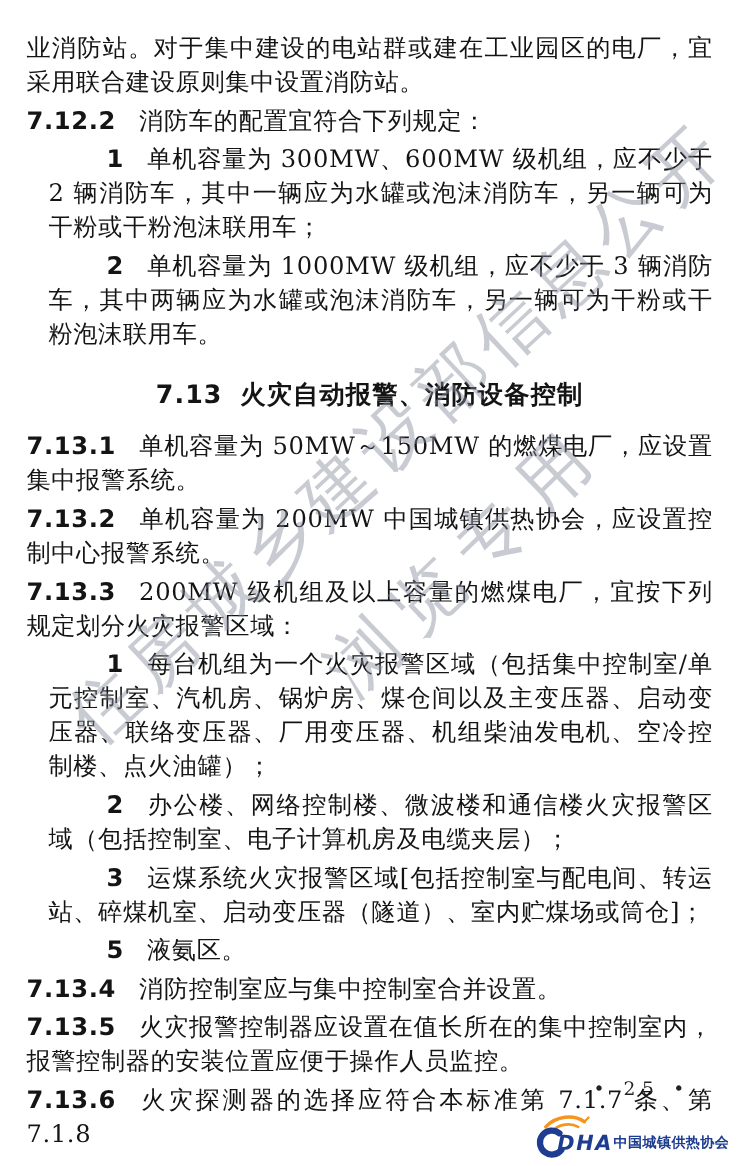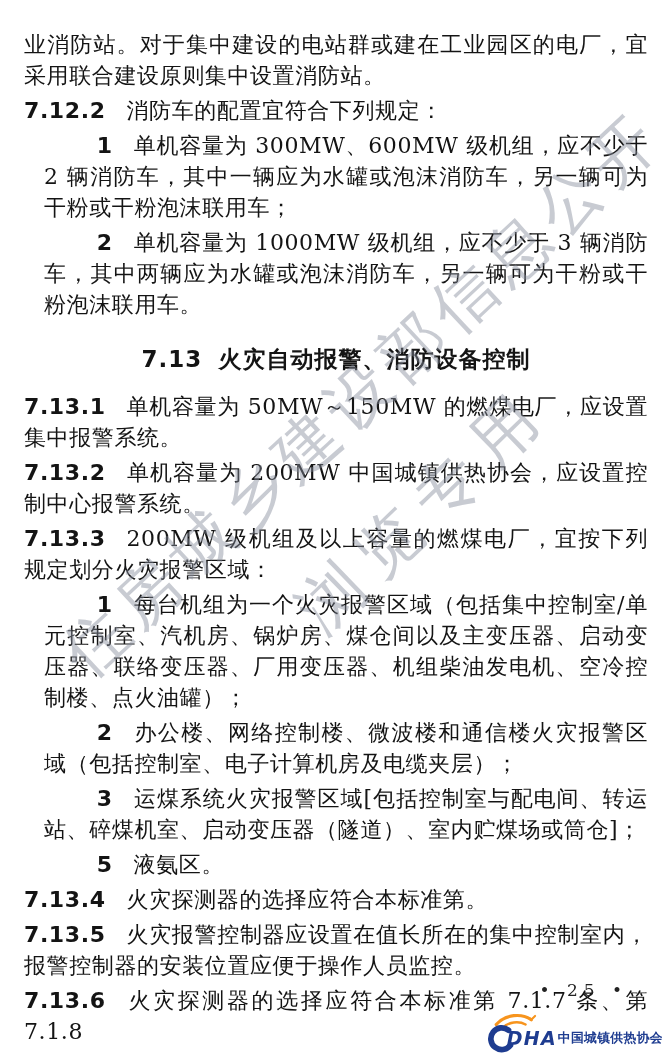--- a/index.html
+++ b/index.html
@@ -104,21 +104,21 @@
       <p class="blk item"><span class="num">1</span><span>单机容量为 300MW、600MW 级机组，应不少于 2 辆消防车，其中一辆应为水罐或泡沫消防车，另一辆可为干粉或干粉泡沫联用车；</span></p>
       <p class="blk item"><span class="num">2</span><span>单机容量为 1000MW 级机组，应不少于 3 辆消防车，其中两辆应为水罐或泡沫消防车，另一辆可为干粉或干粉泡沫联用车。</span></p>
       <h2 class="blk heading"><span class="num">7.13</span><span>火灾自动报警、消防设备控制</span></h2>
       <p class="blk body"><span class="num">7.13.1</span><span>单机容量为 50MW～150MW 的燃煤电厂，应设置集中报警系统。</span></p>
       <p class="blk body"><span class="num">7.13.2</span><span>单机容量为 200MW 中国城镇供热协会，应设置控制中心报警系统。</span></p>
       <p class="blk body"><span class="num">7.13.3</span><span>200MW 级机组及以上容量的燃煤电厂，宜按下列规定划分火灾报警区域：</span></p>
       <p class="blk item"><span class="num">1</span><span>每台机组为一个火灾报警区域（包括集中控制室/单元控制室、汽机房、锅炉房、煤仓间以及主变压器、启动变压器、联络变压器、厂用变压器、机组柴油发电机、空冷控制楼、点火油罐）；</span></p>
       <p class="blk item"><span class="num">2</span><span>办公楼、网络控制楼、微波楼和通信楼火灾报警区域（包括控制室、电子计算机房及电缆夹层）；</span></p>
       <p class="blk item"><span class="num">3</span><span>运煤系统火灾报警区域[包括控制室与配电间、转运站、碎煤机室、启动变压器（隧道）、室内贮煤场或筒仓]；</span></p>
       <p class="blk item"><span class="num">5</span><span>液氨区。</span></p>
-      <p class="blk body"><span class="num">7.13.4</span><span>火灾探测器的选择应符合本标准第。</span></p>
+      <p class="blk body"><span class="num">7.13.4</span><span>消防控制室应与集中控制室合并设置。</span></p>
       <p class="blk body"><span class="num">7.13.5</span><span>火灾报警控制器应设置在值长所在的集中控制室内，报警控制器的安装位置应便于操作人员监控。</span></p>
       <p class="blk body"><span class="num">7.13.6</span><span>火灾探测器的选择应符合本标准第 7.1.7 条、第 7.1.8</span></p>
     </div>
 
   <div class="watermark wm1">住房城乡建设部信息公开</div>
   <div class="watermark wm2">浏览专用</div>
 
   <div class="page-number">• 25 •</div>
 
   <div class="logo">

